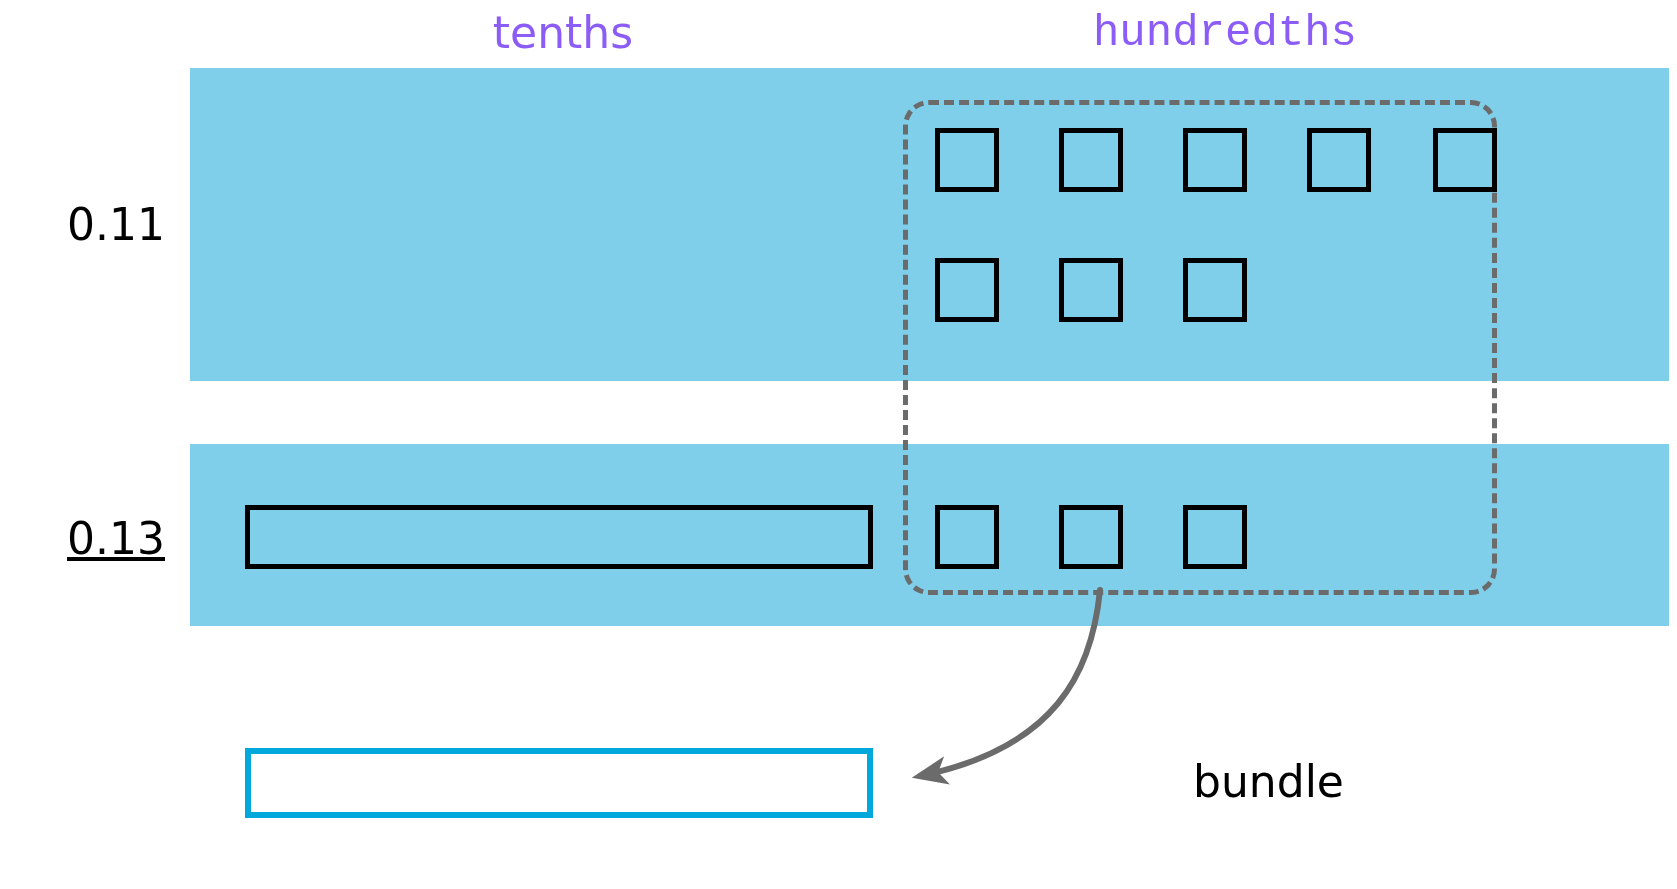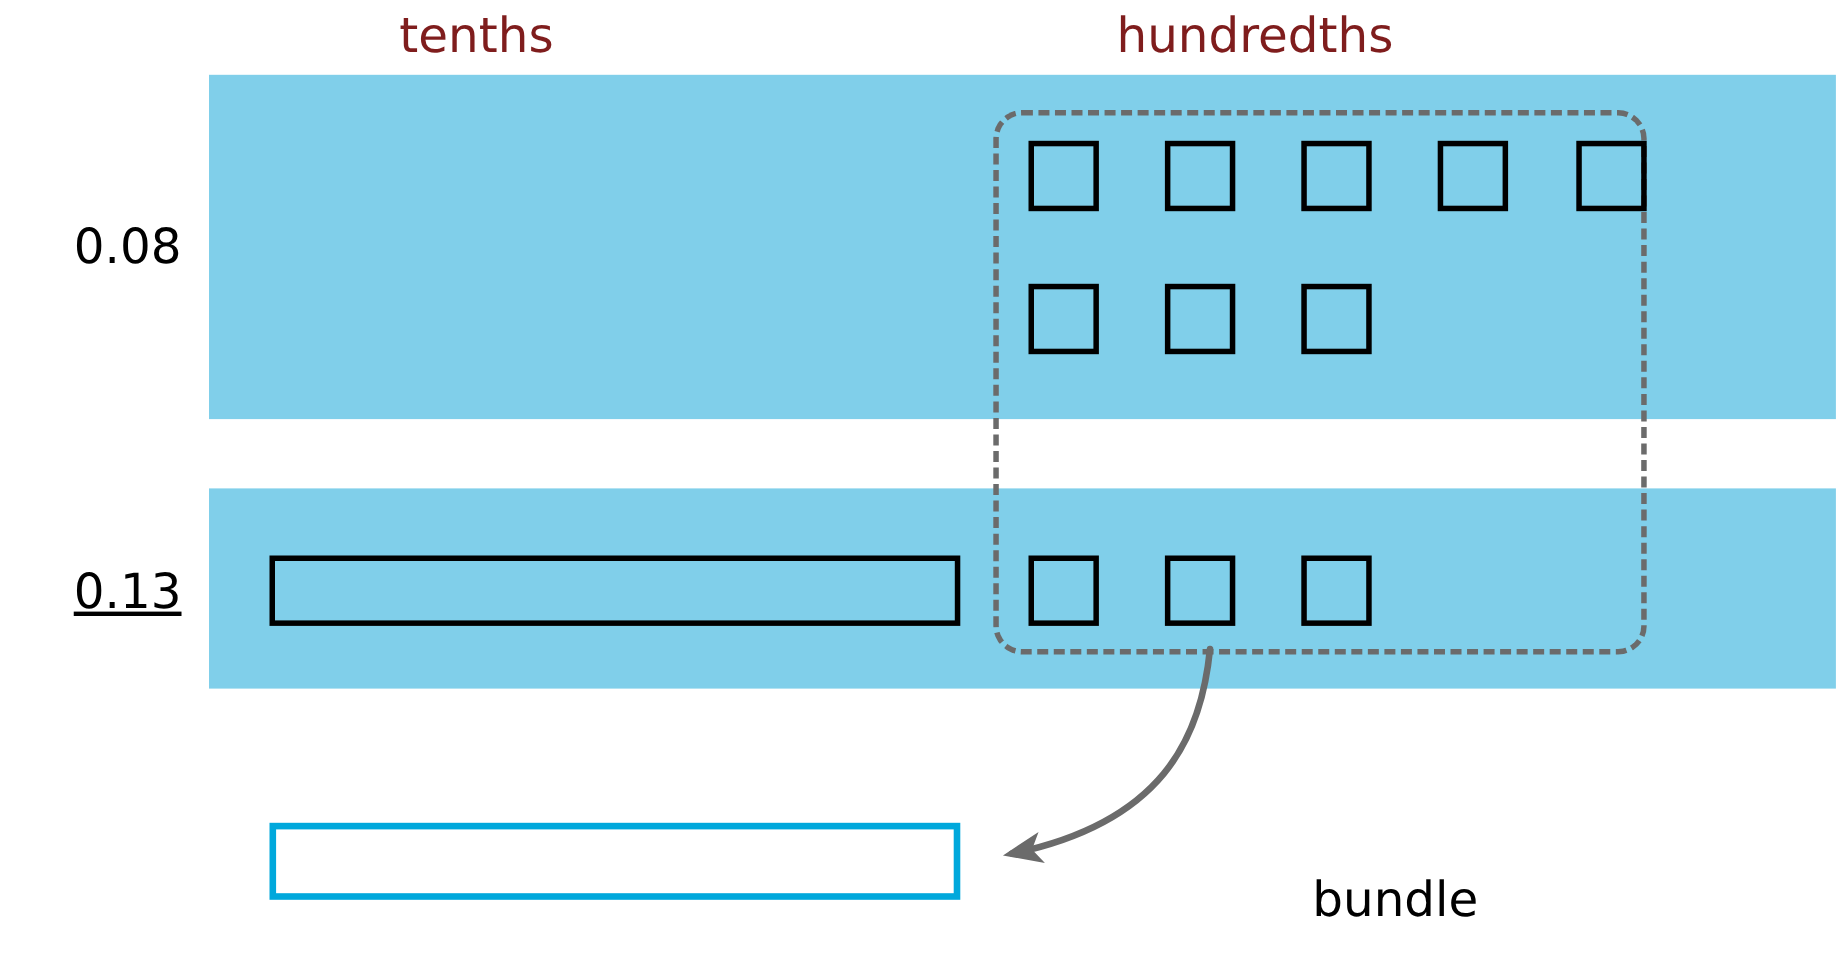--- a/index.html
+++ b/index.html
@@ -15,26 +15,27 @@
     width: 1677px;
     height: 889px;
     background: #ffffff;
     overflow: hidden;
   }
 
   
   .col-head {
     position: absolute;
     font-size: 44px;
-    color: #7f1d1d;
+    color: #8b5cf6;
     line-height: 1;
     white-space: nowrap;
+    text-align: center;
   }
   #head-tenths      { left: 363px; top: 11px; width: 400px; }
-  #head-hundredths  { left: 1015px; top: 11px; width: 420px; }
+  #head-hundredths  { left: 1015px; top: 11px; width: 420px; font-family: Liberation Mono, monospace; }
 
   
   .row-label {
     position: absolute;
     font-size: 44px;
     color: #000000;
     line-height: 1;
     white-space: nowrap;
     text-align: right;
     width: 130px;
@@ -106,35 +107,34 @@
 
   
   #bundle-caption {
     position: absolute;
     left: 1193px;
     top: 760px;
     font-size: 44px;
     color: #000000;
     line-height: 1;
     white-space: nowrap;
-    margin-top: 37px;
   }
 </style>
 </head>
 <body>
 
 <div id="stage">
 
   <div class="col-head" id="head-tenths">tenths</div>
 
   <div class="col-head" id="head-hundredths">hundredths</div>
 
   <div class="band" id="band-008"></div>
 
-  <div class="row-label" id="label-008">0.08</div>
+  <div class="row-label" id="label-008">0.11</div>
 
   <div class="band" id="band-013"></div>
 
   <div class="row-label" id="label-013">0.13</div>
 
   <div class="tenth-rod" id="rod-013"></div>
 
   <div id="bundle-outline"></div>
 
   <div class="unit-square" style="left:935px;  top:128px;"></div>

